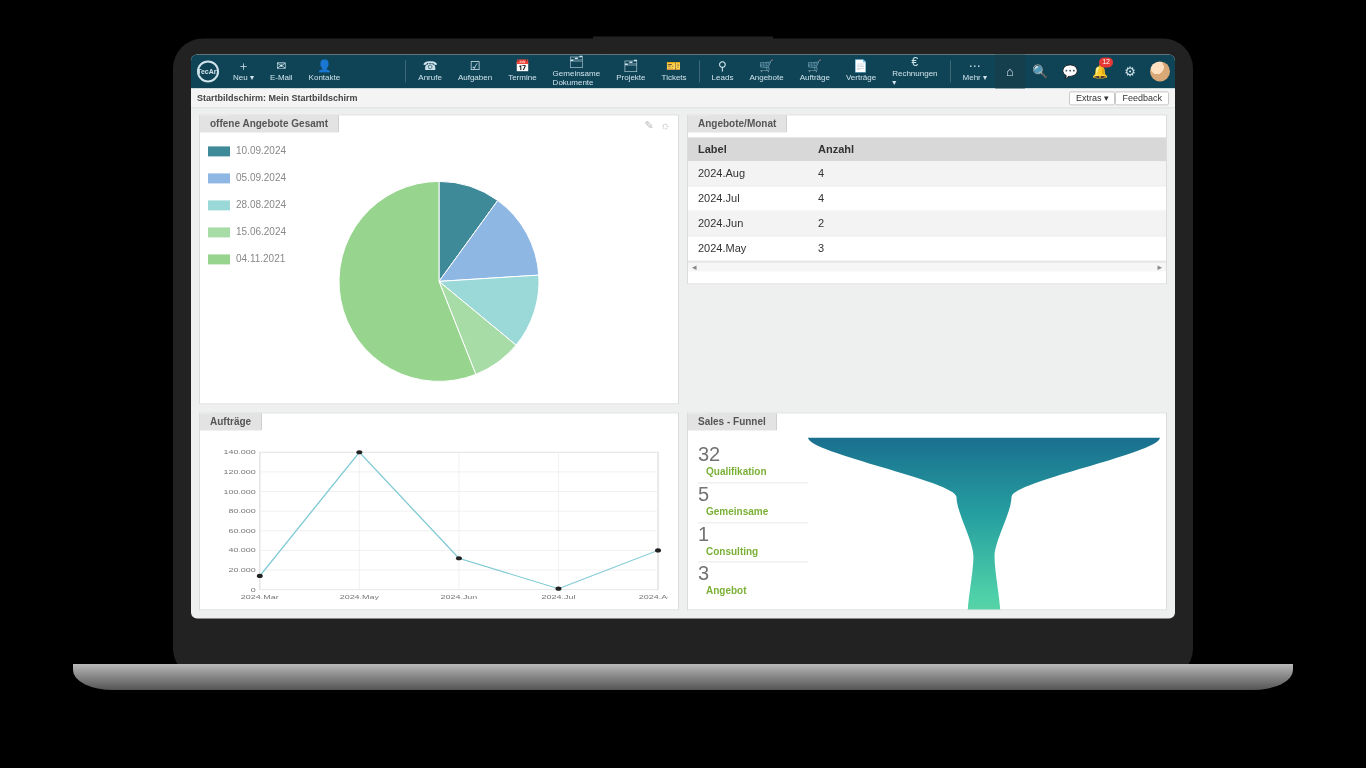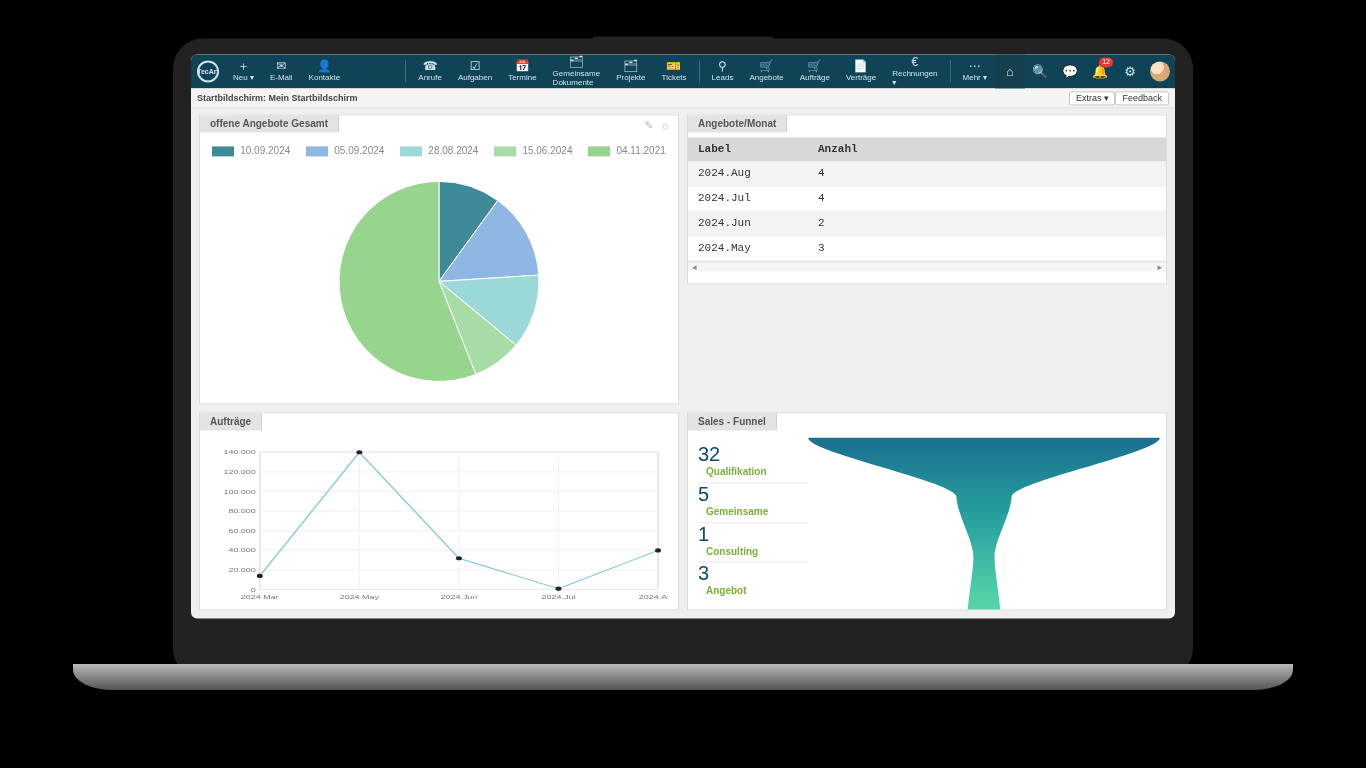--- a/index.html
+++ b/index.html
@@ -42,41 +42,41 @@
   .subbar .title{ font-weight:700; color:#444;}
   .subbar .sp{flex:1;}
   .btn-small{ border:1px solid #c7c7c7; background:#fff; padding:1px 6px; font-size:9px; border-radius:2px; cursor:pointer; }
   
   .dash { position:absolute; left:8px; right:8px; top:60px; bottom:8px; display:grid; grid-template-columns: 1fr 1fr; grid-template-rows: 290px 1fr; gap:8px; }
   .widget { background:#fff; border:1px solid #dcdcdc; position:relative; overflow:hidden; }
   .widget .tab { position:absolute; left:-1px; top:-1px; background:#e3e3e3; border:1px solid #cfcfcf; border-bottom:none; padding:3px 10px; font-size:10px; font-weight:700; color:#555; border-radius:0 2px 0 0;}
   .widget .body { position:absolute; left:0; right:0; top:22px; bottom:0; }
   .widget .hdricons{position:absolute; right:8px; top:4px; color:#bbb; font-size:11px;}
   
-  .legend-row{display:flex; gap:16px; justify-content:center; padding:8px 0 4px;}
+  .legend-row{display:flex; gap:16px; justify-content:center; padding:8px 8px 4px;flex-direction:column;}
   .leg{display:flex;align-items:center;gap:6px;color:#888;font-size:10px;}
   .swatch{width:22px;height:10px;}
   
   .pie { position:absolute; left:50%; top:54%; transform:translate(-50%,-50%); }
   
   .tbl-head{display:flex; background:#d8d8d8; font-weight:700; font-size:11px;}
-  .tbl-head div, .tbl-row div{ padding:6px 10px;font-family:Liberation Mono, monospace; }
+  .tbl-head div, .tbl-row div{ padding:6px 10px; }
   .c1{flex:0 0 120px;} .c2{flex:1;}
   .tbl-body{ max-height:120px; overflow:auto; }
   .tbl-row{display:flex; font-size:11px; border-bottom:1px solid #eee;}
   .tbl-row:nth-child(odd){background:#f3f3f3;}
   .scroll-dummy{height:10px;border-top:1px solid #ddd;background:#f6f6f6;display:flex;justify-content:space-between;padding:0 4px;color:#888;font-size:9px;}
   
   .linewrap{position:absolute; inset:10px 10px 6px 10px;}
   .line-svg{width:100%; height:100%;}
   
   .funnel-labels{position:absolute; left:10px; top:8px; bottom:8px; width:110px; display:flex; flex-direction:column;}
   .flab{flex:1;border-bottom:1px solid #e8e8e8;}
   .flab:last-child{border-bottom:none;}
-  .flab .n{font-size:20px;color:#0c4a6e;}
+  .flab .n{font-size:20px;color:#737373;}
   .flab .t{font-size:10px;color:#7bb037;font-weight:700;margin-left:8px;}
   .funnel-svg{position:absolute; left:120px; right:6px; top:2px; bottom:2px;}
 </style>
 </head>
 <body>
 
 <div class="laptop">
   <div class="laptop-notch"></div>
   <div class="screen">
 

